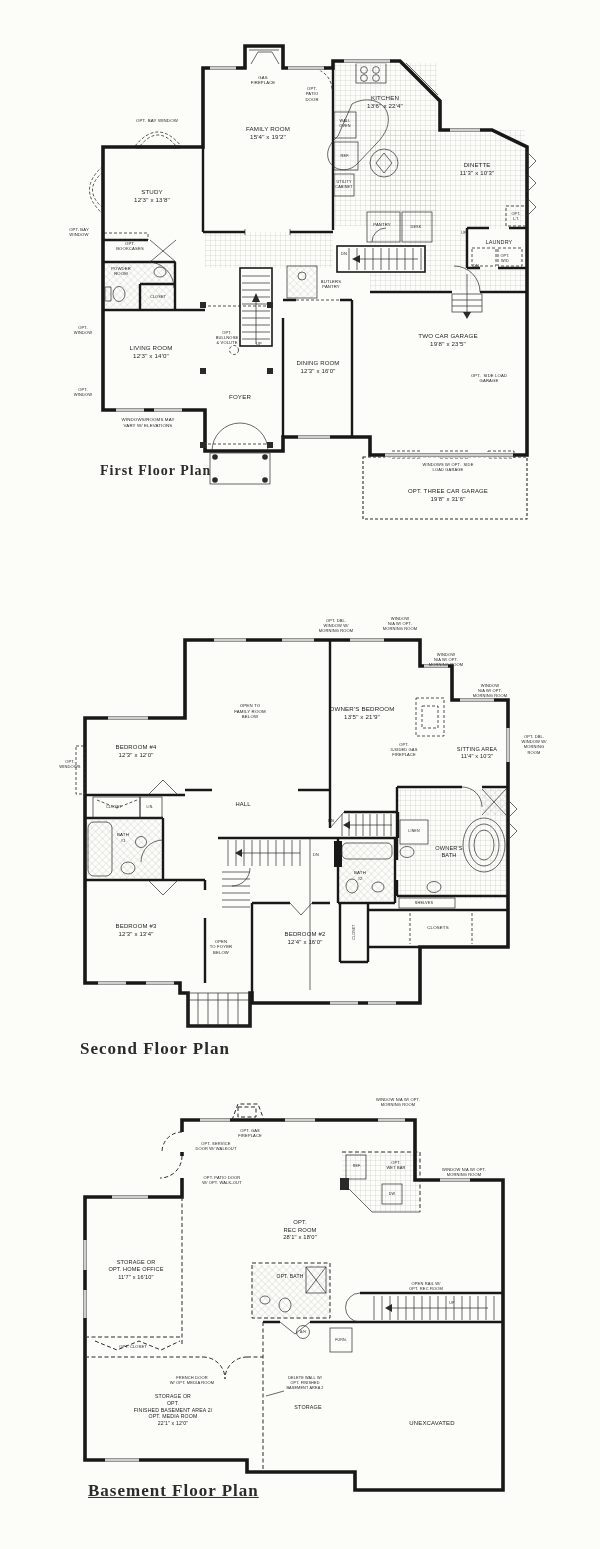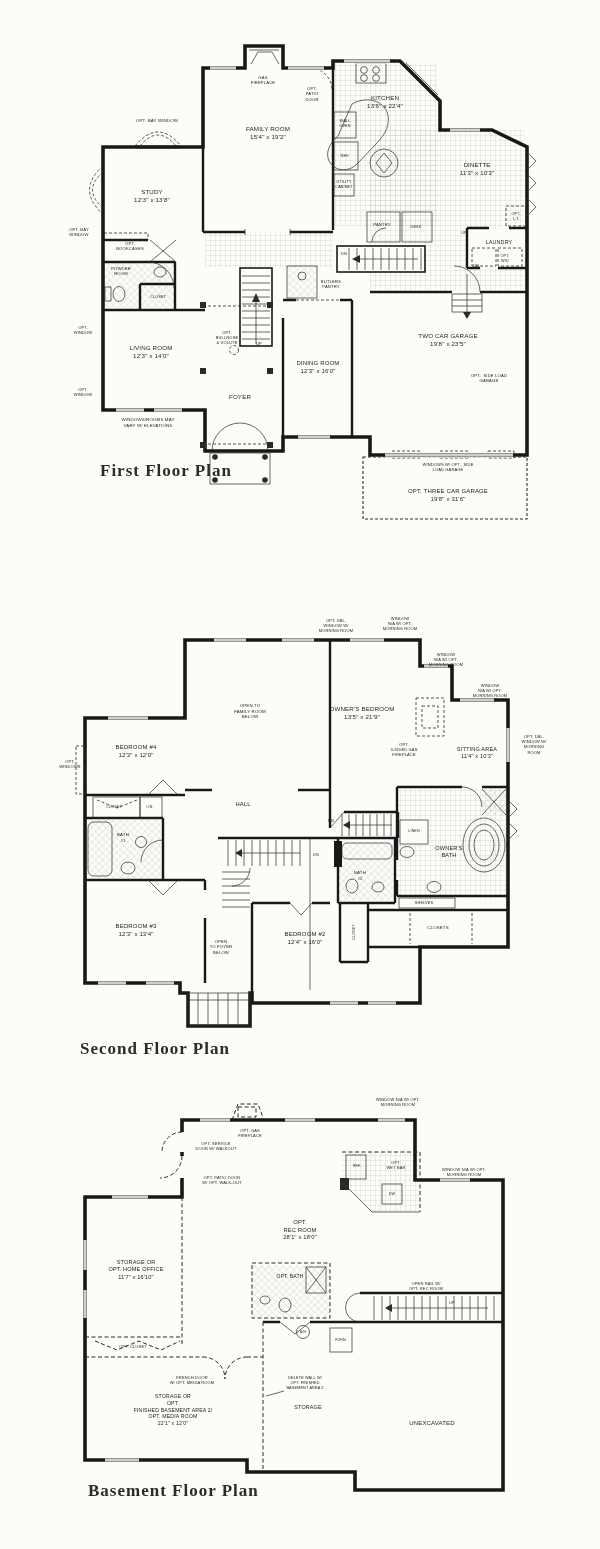--- a/index.html
+++ b/index.html
@@ -338,21 +338,21 @@
       <div class="lbl" style="left: 448px; top: 340px; font-size: 6.2px;">TWO CAR GARAGE
 19'8" x 23'5"</div>
       <div class="lbl" style="left: 489px; top: 378px; font-size: 4.2px;">OPT.  SIDE LOAD
 GARAGE</div>
       <div class="lbl" style="left: 148px; top: 423px; font-size: 4.4px;">WINDOWS/ROOMS MAY
 VARY W/ ELEVATIONS</div>
       <div class="lbl" style="left: 448px; top: 467px; font-size: 4px;">WINDOWS W/ OPT.  SIDE
 LOAD GARAGE</div>
       <div class="lbl" style="left: 448px; top: 496px; font-size: 6px;">OPT. THREE CAR GARAGE
 19'8" x 31'6"</div>
-      <div class="lbl title" style="left: 100px; top: 471px; font-size: 17px;">First Floor Plan</div>
+      <div class="lbl title" style="left: 100px; top: 471px; font-size: 14px;">First Floor Plan</div>
       <div class="lbl" style="left: 336px; top: 626px; font-size: 4px;">OPT. DBL.
 WINDOW W/
 MORNING ROOM</div>
       <div class="lbl" style="left: 400px; top: 624px; font-size: 4px;">WINDOW
 N/A W/ OPT.
 MORNING ROOM</div>
       <div class="lbl" style="left: 446px; top: 660px; font-size: 4px;">WINDOW
 N/A W/ OPT.
 MORNING ROOM</div>
       <div class="lbl" style="left: 490px; top: 691px; font-size: 4px;">WINDOW
@@ -431,16 +431,16 @@
       <div class="lbl" style="left: 305px; top: 1383px; font-size: 3.8px;">DELETE WALL W/
 OPT. FINISHED
 BASEMENT AREA 2</div>
       <div class="lbl" style="left: 173px; top: 1410px; font-size: 5.2px;">STORAGE OR
 OPT.
 FINISHED BASEMENT AREA 2/
 OPT. MEDIA ROOM
 22'1" x 12'0"</div>
       <div class="lbl" style="left: 308px; top: 1408px; font-size: 5.4px;">STORAGE</div>
       <div class="lbl" style="left: 432px; top: 1424px; font-size: 6px;">UNEXCAVATED</div>
-      <div class="lbl title" style="left: 88px; top: 1491px; font-size: 17px;">Basement Floor Plan</div>
+      <div class="lbl title" style="left: 88px; top: 1491px; font-size: 17px; text-decoration: underline;">Basement Floor Plan</div>
     </div>
 
 </div>
 
 </body></html>

